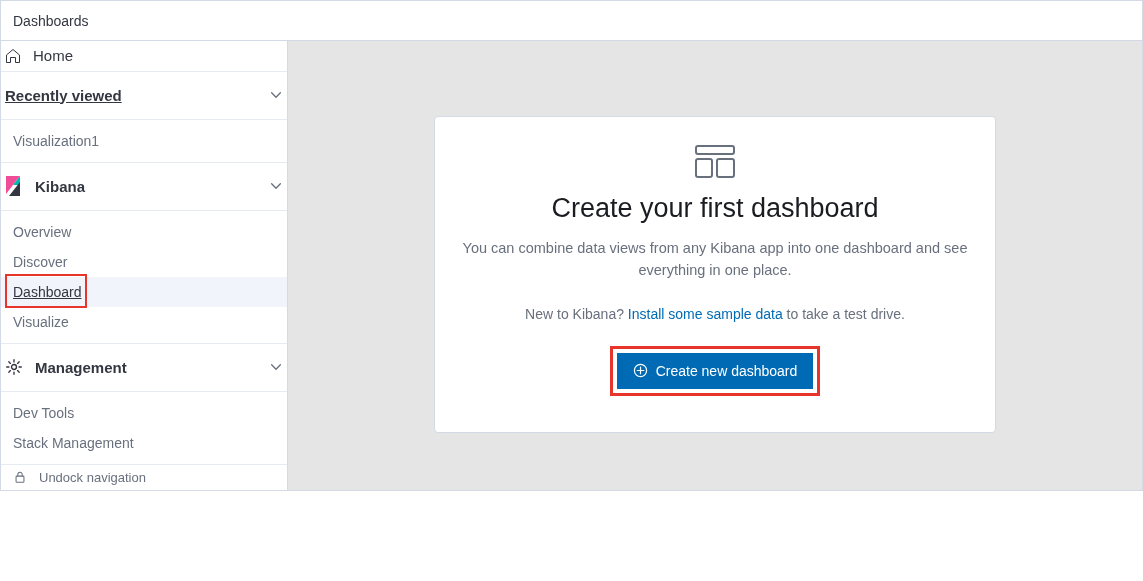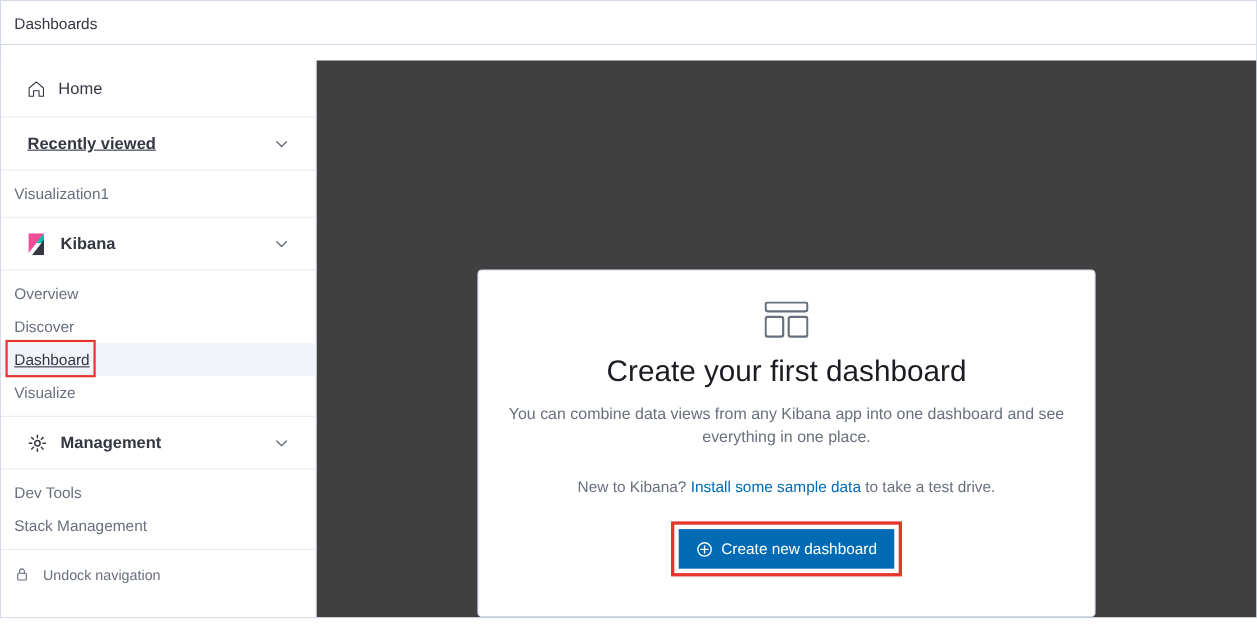--- a/index.html
+++ b/index.html
@@ -8,24 +8,23 @@
     font-size: 14px;
     color: #343741;
     background: #fff;
     width: 1143px;
     height: 581px;
     overflow: hidden;
   }
   .frame {
     border: 1px solid #d3dae6;
     width: 1143px;
-    height: 562px;
+    height: 491px;
     display: flex;
     flex-direction: column;
-    gap: 14px;
   }
   .topbar {
     border-bottom: 1px solid #d3dae6;
     padding: 8px 12px;
     height: 40px;
     font-size: 14px;
     display: flex;
     align-items: center;
     color: #343741;
   }
@@ -38,21 +37,21 @@
     width: 287px;
     border-right: 1px solid #d3dae6;
     background: #fff;
     display: flex;
     flex-direction: column;
     overflow: hidden;
   }
   .side-row {
     display: flex;
     align-items: center;
-    padding: 0 24px;
+    padding: 0 4px;
     color: #343741;
     text-decoration: none;
     cursor: pointer;
   }
   .side-home {
     height: 52px;
     border-bottom: 1px solid #e6ebf2;
     font-size: 15px;
   }
   .home-icon {
@@ -107,24 +106,24 @@
     color: #69707d;
     display: flex;
     align-items: center;
     padding: 0 12px;
     cursor: pointer;
   }
   .undock .lock-icon { margin-right: 12px; display:inline-flex; }
 
   .main {
     flex: 1;
-    background: #404040;
+    background: #e5e5e5;
     display: flex;
     justify-content: center;
-    align-items: flex-end;
+    align-items: center;
     padding-top: 18px;
   }
   .card {
     background: #fff;
     border: 1px solid #d3dae6;
     border-radius: 4px;
     width: 562px;
     padding: 28px 24px 36px 24px;
     text-align: center;
   }

